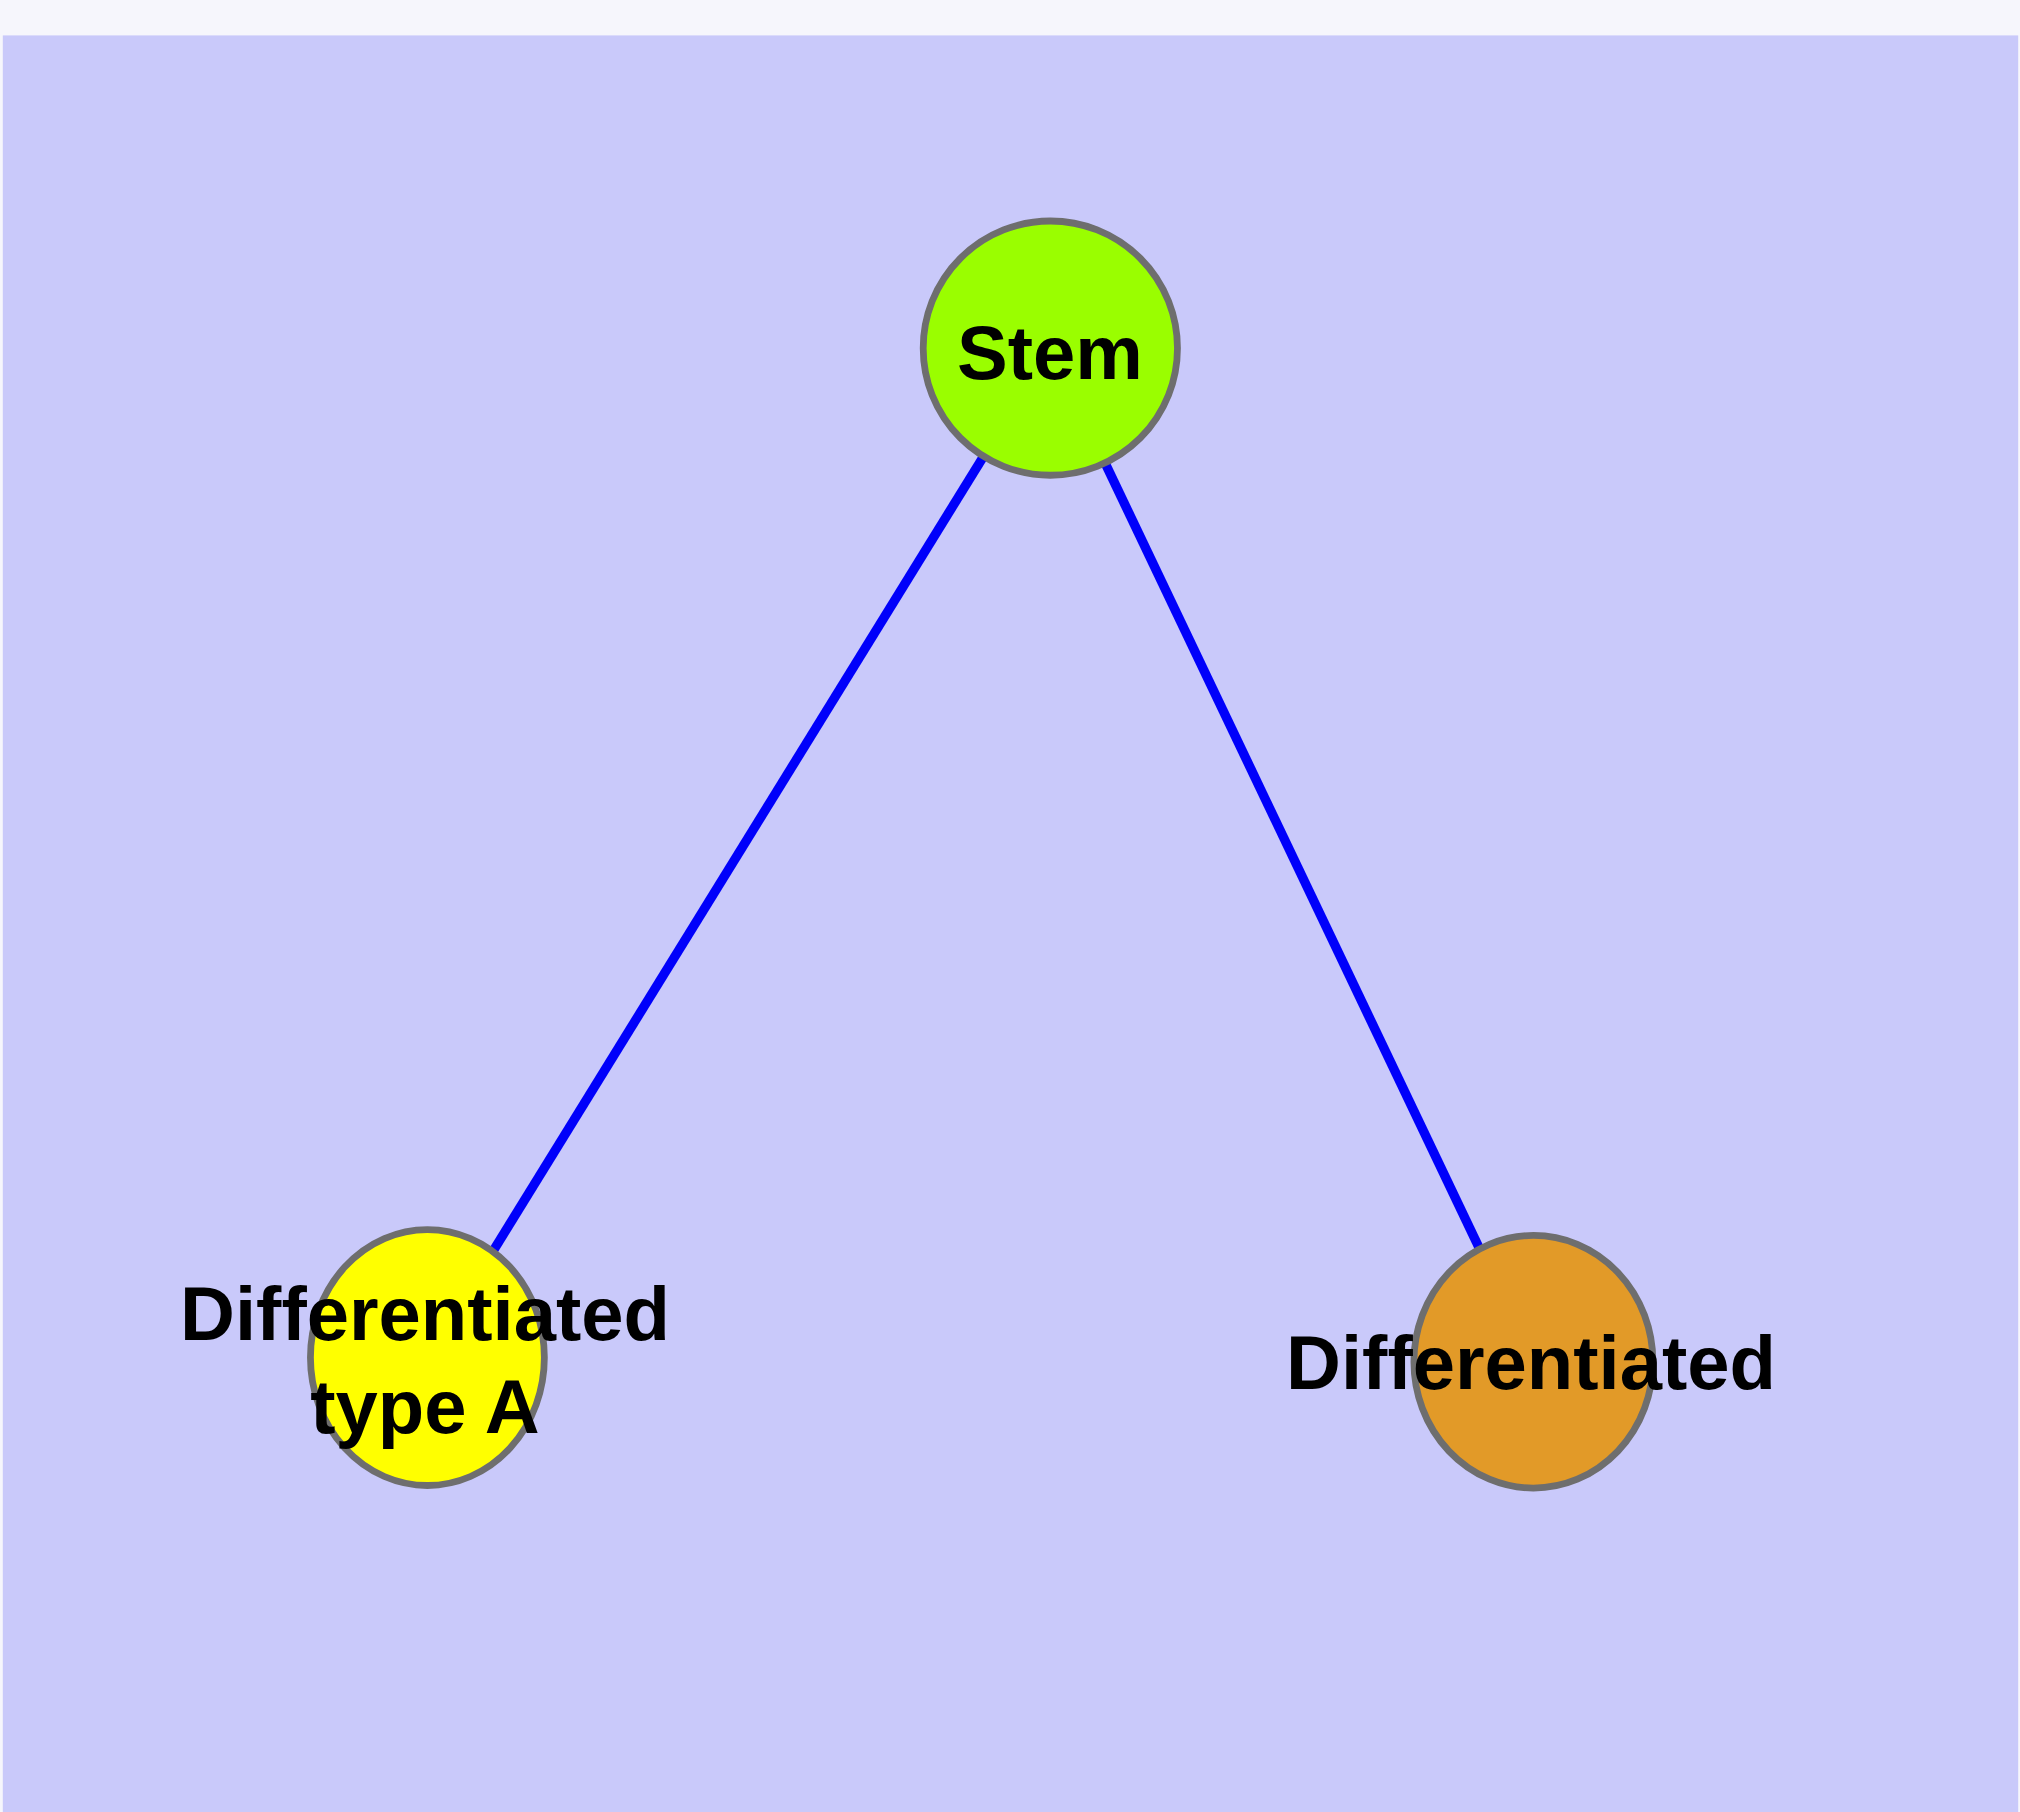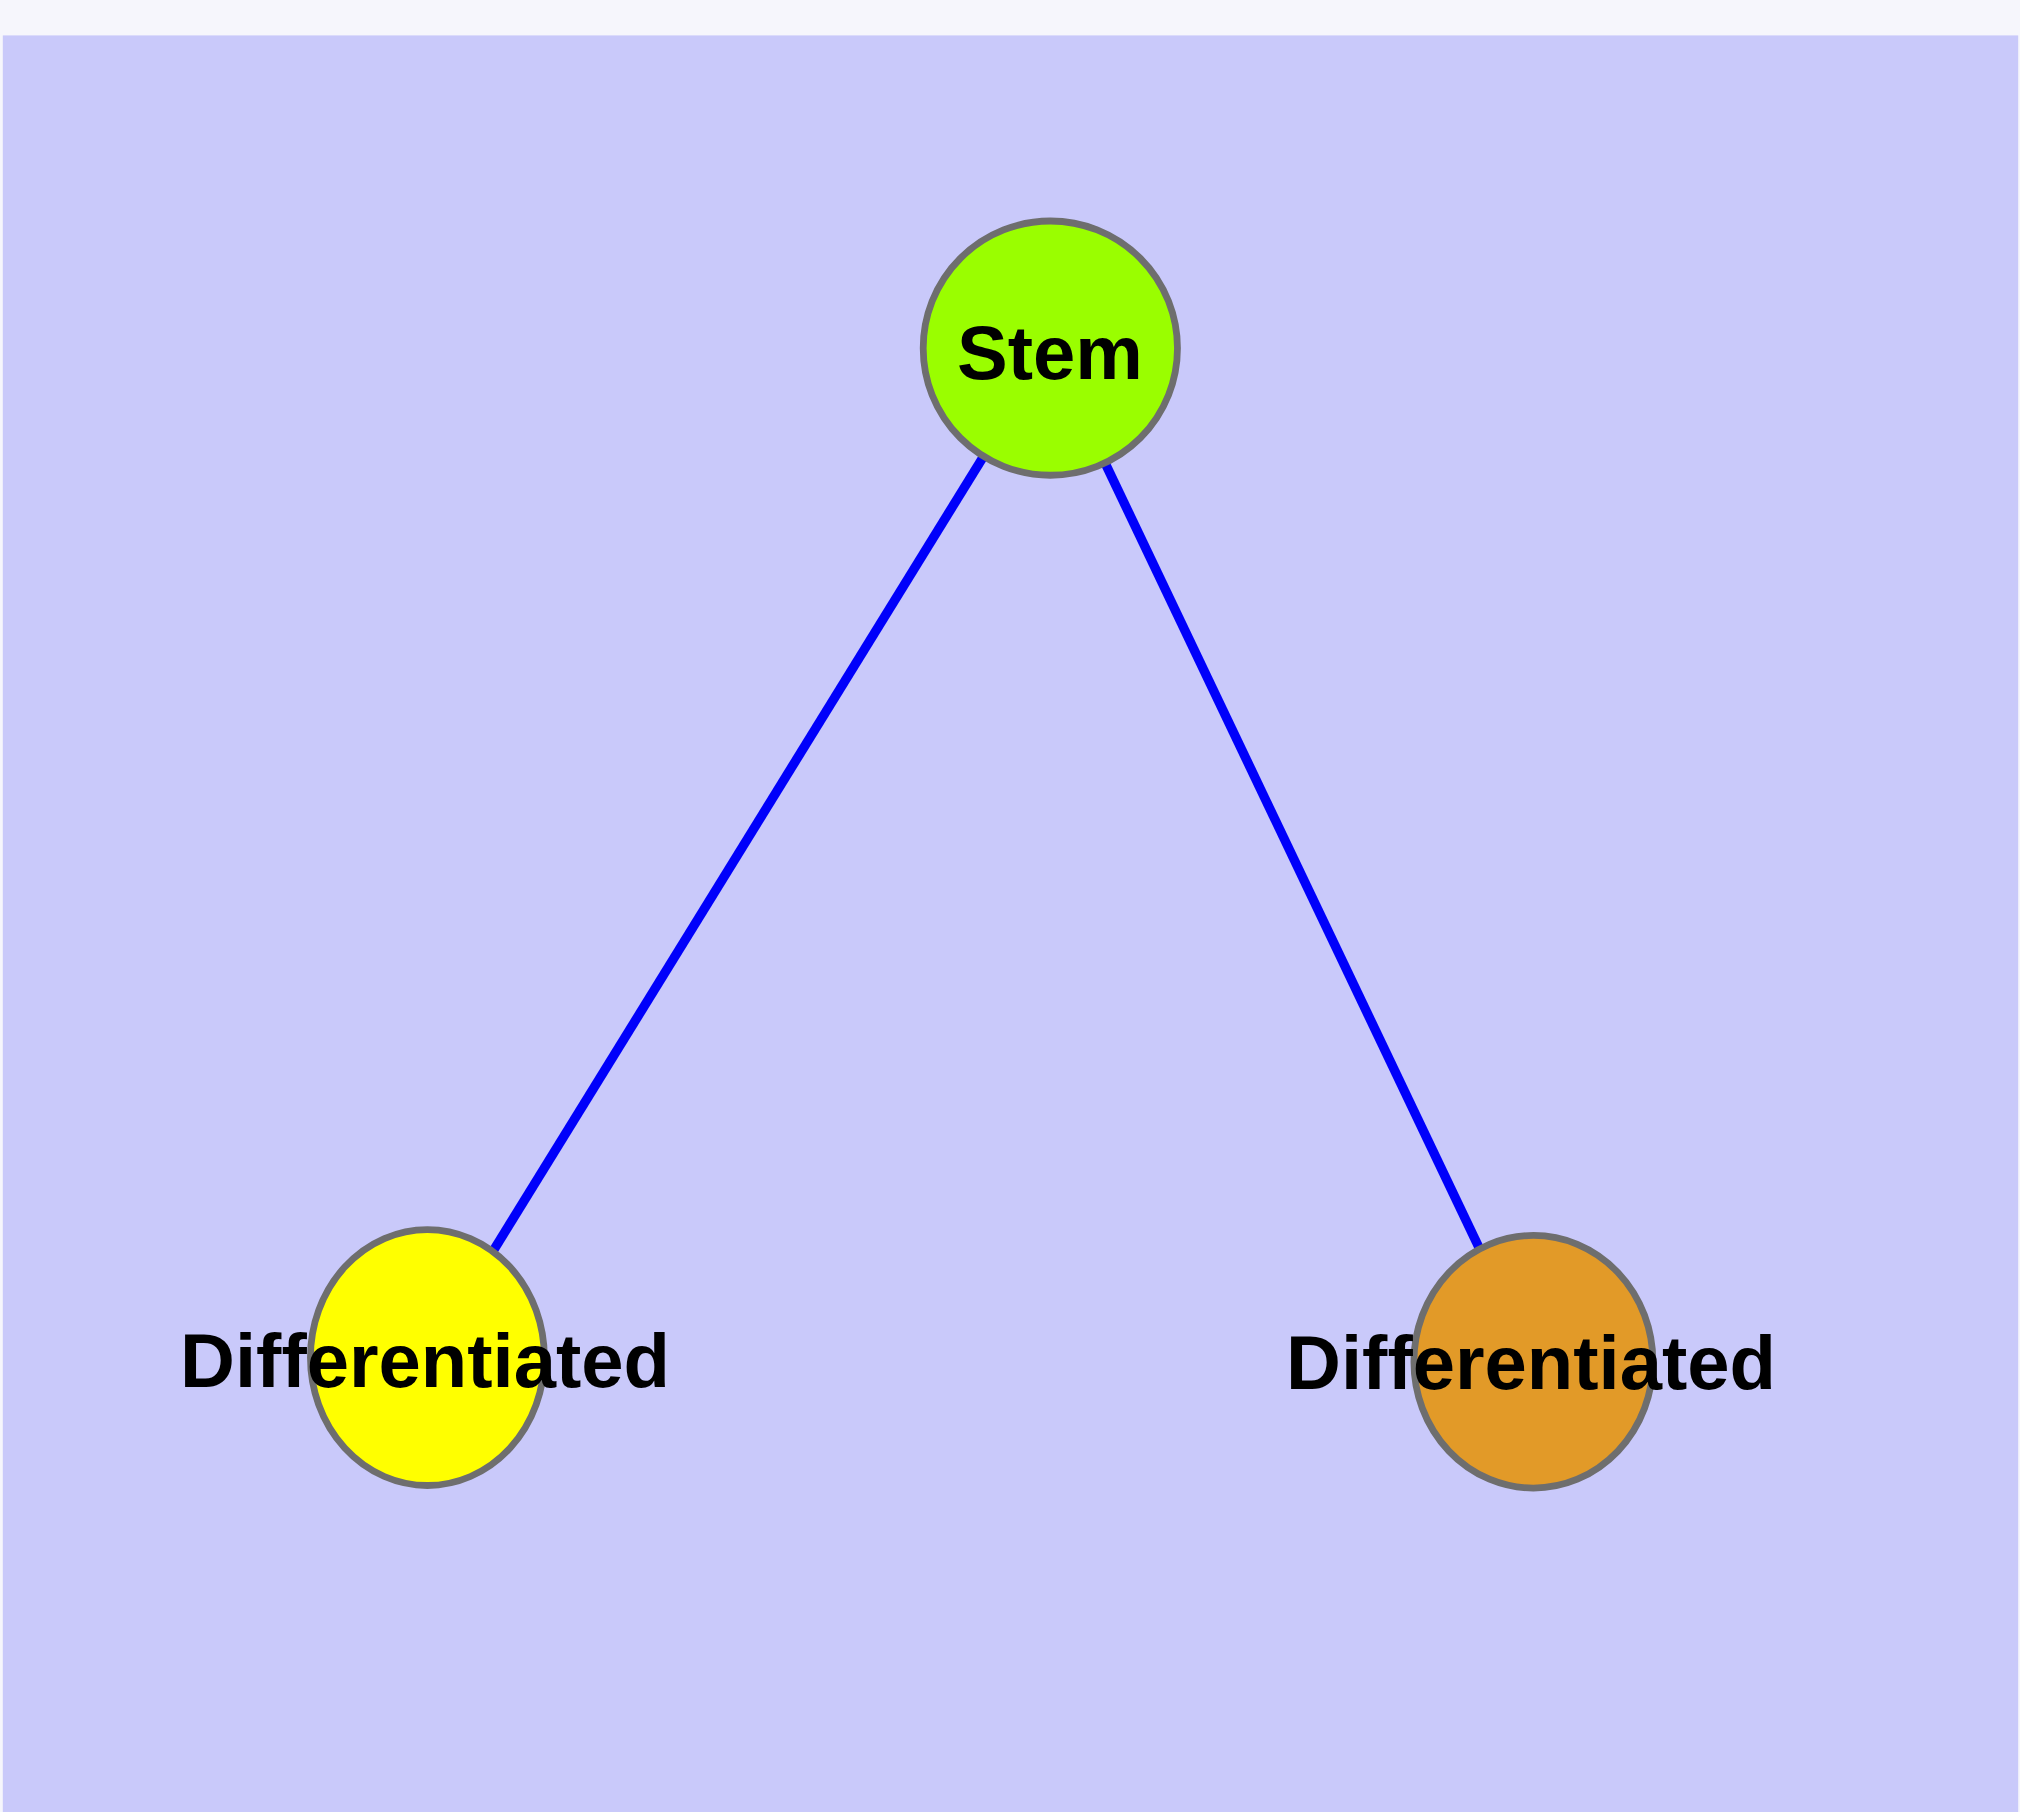--- a/index.html
+++ b/index.html
@@ -57,20 +57,21 @@
     <ellipse cx="504" cy="1564" rx="138" ry="151" stroke-width="8" fill="#ffff00" stroke="#6e6e6e"></ellipse>
     <ellipse cx="1809" cy="1569" rx="141" ry="149" stroke-width="8" fill="#e29a28" stroke="#6e6e6e"></ellipse>
   </svg>
 
   <div class="node-label" id="label-stem">
     <span>Stem</span>
   </div>
 
   <div class="node-label" id="label-type-a">
     <span>Differentiated</span>
+    <span>type A</span>
   </div>
 
   <div class="node-label" id="label-type-b">
     <span>Differentiated</span>
   </div>
 
 </div>
 
 
 </body></html>

